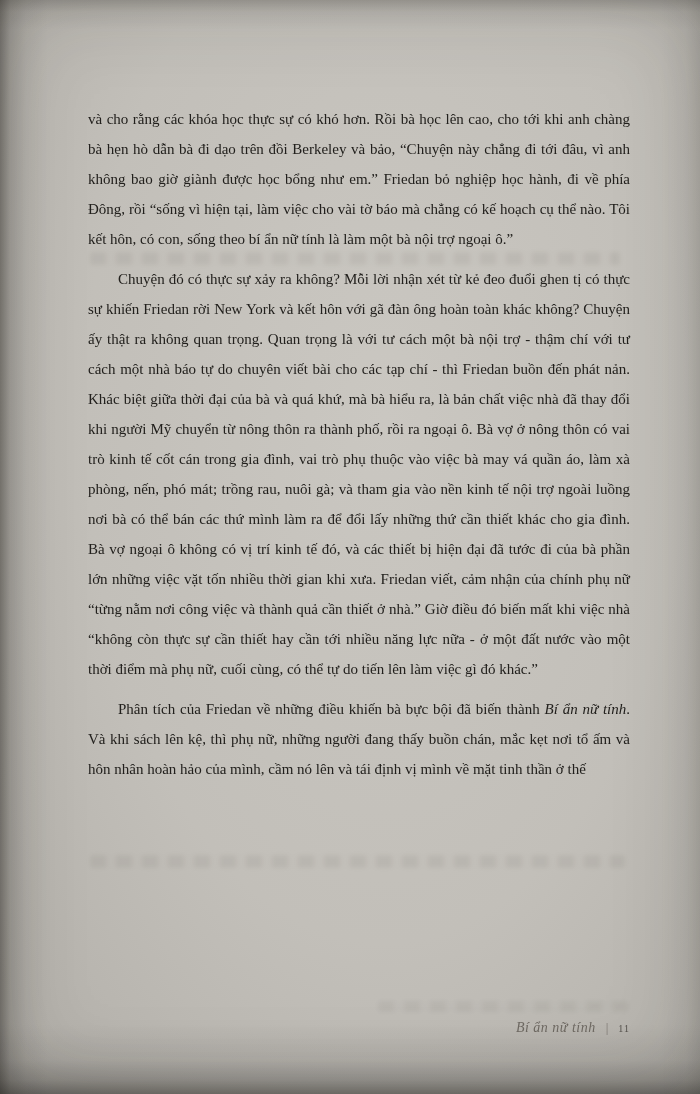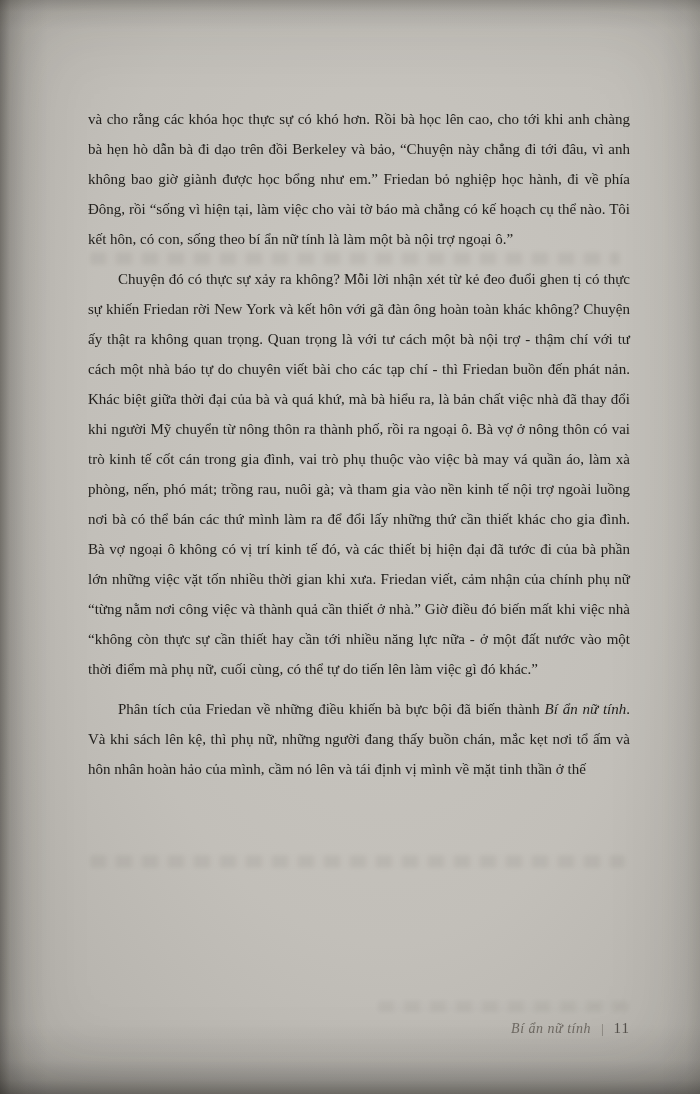--- a/index.html
+++ b/index.html
@@ -77,21 +77,21 @@
     color: var(--footer_gray, #6e6962);
     letter-spacing: 0.5px;
   }
   .footer-sep {
     color: var(--footer_gray, #6e6962);
     font-size: 13px;
     opacity: 0.8;
   }
   .footer-page {
     color: #55514c;
-    font-size: 15px;
+    font-size: 10px;
     letter-spacing: 1px;
   }
 </style>
 </head>
 <body>
 
 <div class="scan">
 
   <div class="text-block">
     <p class="para no-indent">và cho rằng các khóa học thực sự có khó hơn. Rồi bà học lên cao, cho tới khi anh chàng bà hẹn hò dẫn bà đi dạo trên đồi Berkeley và bảo, “Chuyện này chẳng đi tới đâu, vì anh không bao giờ giành được học bổng như em.” Friedan bỏ nghiệp học hành, đi về phía Đông, rồi “sống vì hiện tại, làm việc cho vài tờ báo mà chẳng có kế hoạch cụ thể nào. Tôi kết hôn, có con, sống theo bí ẩn nữ tính là làm một bà nội trợ ngoại ô.”</p>

